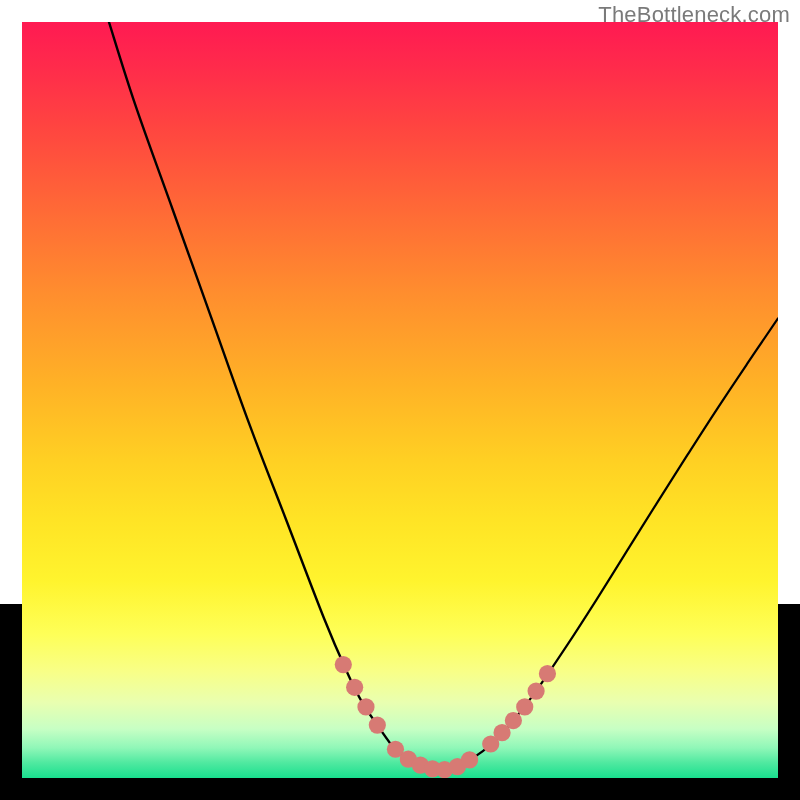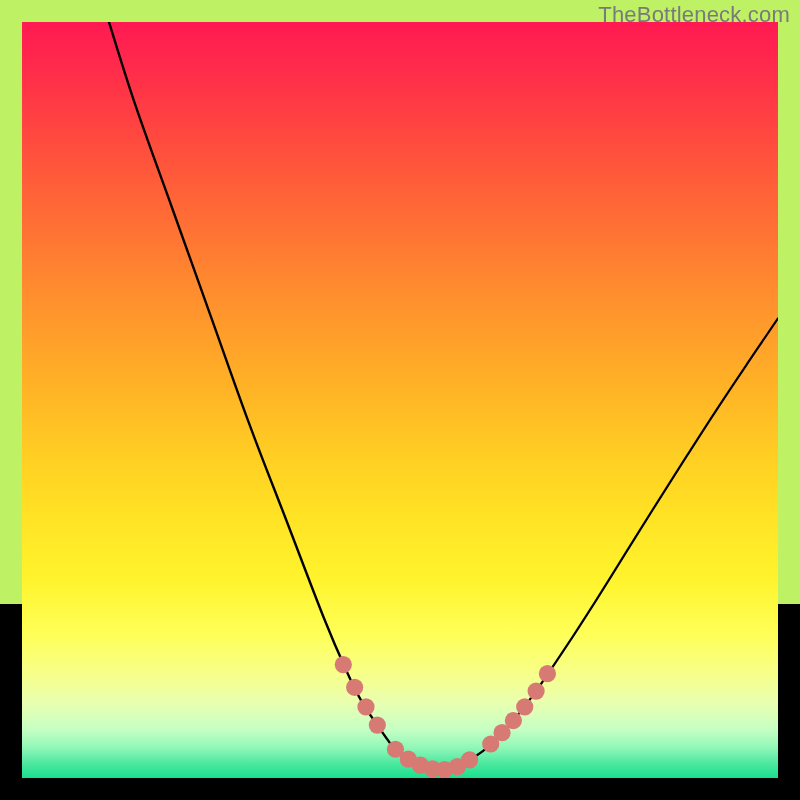--- a/index.html
+++ b/index.html
@@ -8,21 +8,21 @@
     width: 800px;
     height: 800px;
     overflow: hidden;
     background: #000;
     font-family: Arial, Helvetica, sans-serif;
   }
   .frame {
     position: absolute;
     left: 0; top: 0;
     width: 800px; height: 604px;
-    background: #bef264;
+    background: #ffffff;
   }
   .plot {
     position: absolute;
     left: 22px;
     top: 22px;
     width: 756px;
     height: 756px;
     
     background: linear-gradient(to bottom,
       #ff1a52 0%,

